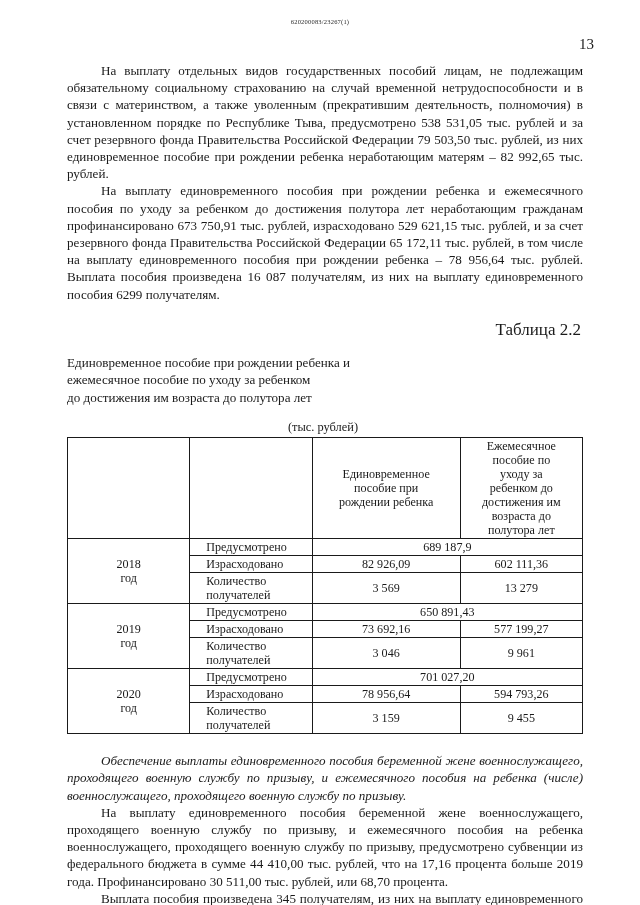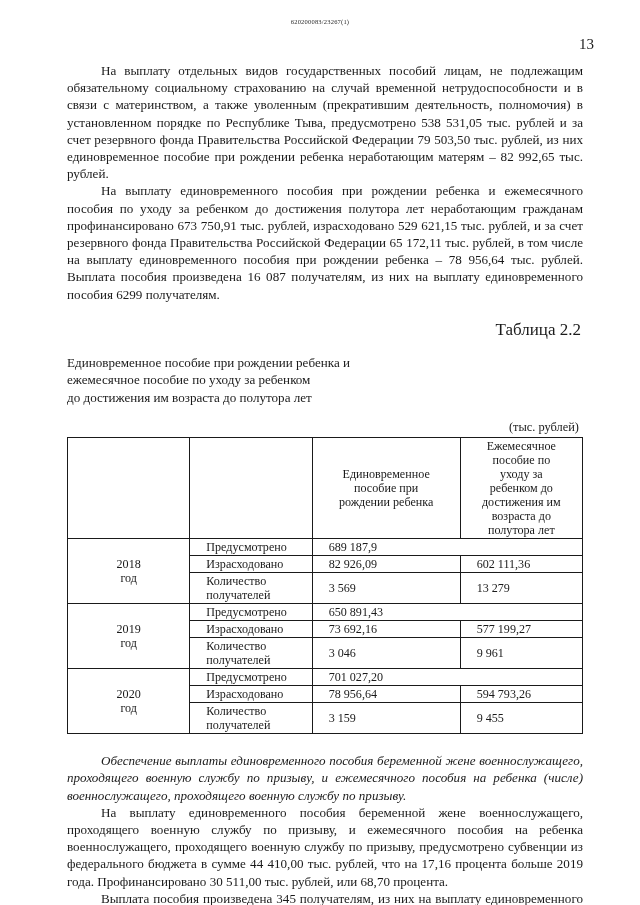--- a/index.html
+++ b/index.html
@@ -62,21 +62,21 @@
     padding-right: 2px;
   }
   .table-title {
     margin-top: 16px;
     text-align: left;
     font-size: 13.1px;
     line-height: 17.4px;
   }
   .units {
     margin-top: 14px;
-    text-align: right;
+    text-align: center;
     font-size: 12.4px;
     padding-right: 4px;
   }
   table.data-table {
     margin-top: 2px;
     width: 100%;
     border-collapse: collapse;
     table-layout: fixed;
     font-size: 12.1px;
   }
@@ -101,21 +101,21 @@
   }
   td.year-cell.last {
     border-bottom: 1px solid #1a1a1a;
   }
   td.label-cell {
     width: 170px;
     text-align: left;
     padding-left: 5px;
   }
   td.num-cell {
-    text-align: left;
+    text-align: center;
   }
   td.col-a { width: 115px; }
   td.head-cell {
     text-align: center;
     vertical-align: middle;
     padding: 2px 4px;
     line-height: 14.6px;
   }
   td.head-blank-year, td.head-blank-label {
     border: 1px solid #1a1a1a;

